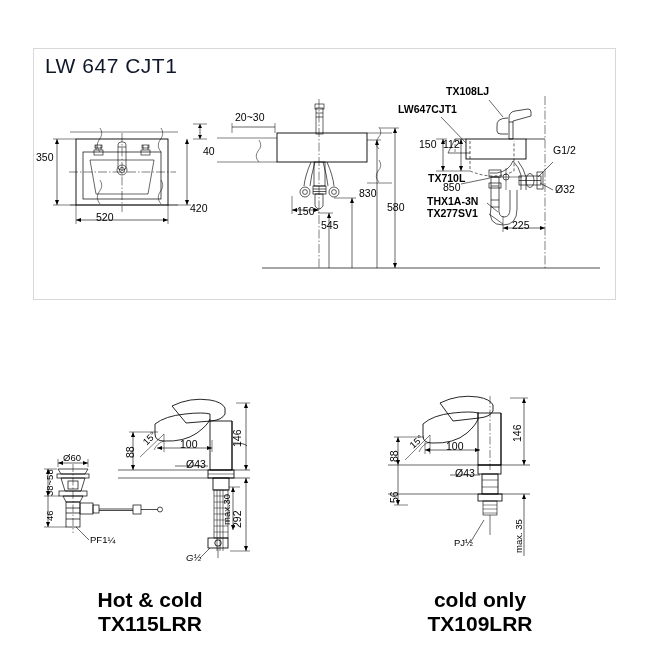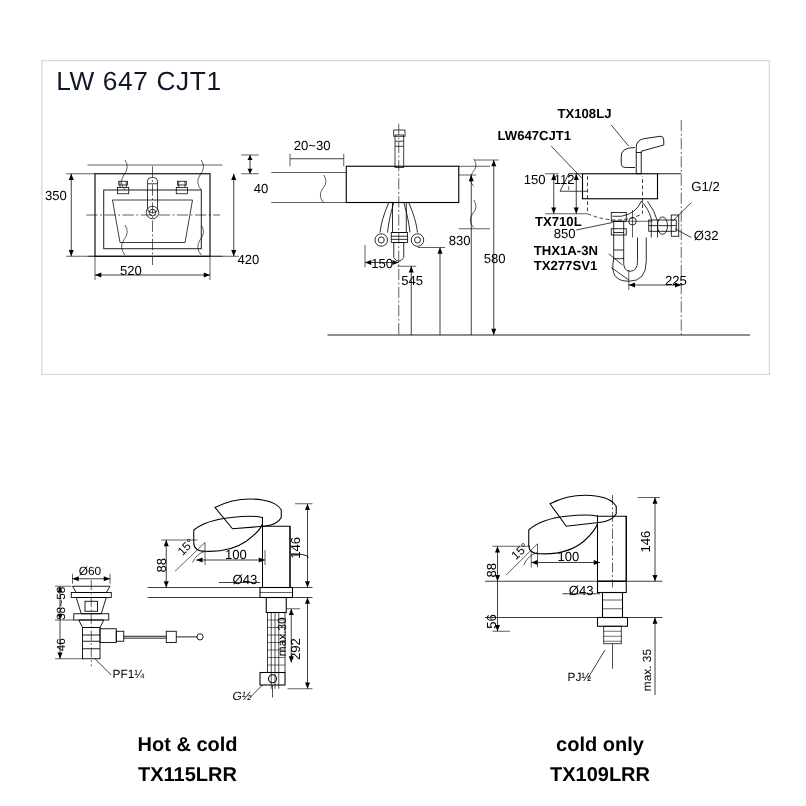--- a/index.html
+++ b/index.html
@@ -33,21 +33,21 @@
     color:#000;
     white-space:nowrap;
     line-height:1;
   }
   .lbl.bold{font-weight:bold;font-size:10.5px;}
   .lbl.small{font-size:9.5px;}
   .lbl.rot{transform-origin:0 0;transform:rotate(-90deg);}
   .caption{
     position:absolute;
     font-weight:bold;
-    font-size:16px;
+    font-size:21px;
     text-align:center;
     white-space:nowrap;
     color:#000;
   }
 </style>
 </head>
 <body>
 
 <div class="sheet">
 
@@ -257,21 +257,21 @@
 
   <div class="lbl bold" style="left:446px;top:86px;">TX108LJ</div>
   <div class="lbl bold" style="left:398px;top:104px;">LW647CJT1</div>
   <div class="lbl bold" style="left:428px;top:173px;">TX710L</div>
   <div class="lbl bold" style="left:427px;top:196px;">THX1A-3N</div>
   <div class="lbl bold" style="left:427px;top:208px;">TX277SV1</div>
   <div class="lbl" style="left:553px;top:145px;">G1/2</div>
   <div class="lbl" style="left:555px;top:184px;">Ø32</div>
   <div class="lbl" style="left:419px;top:139px;">150</div>
   <div class="lbl" style="left:443px;top:139px;">112</div>
-  <div class="lbl" style="left:532px;top:220px;">225</div>
+  <div class="lbl" style="left:512px;top:220px;">225</div>
 
   <svg class="layer" viewBox="0 0 645 645">
     <g stroke="#000" fill="none" stroke-width="0.8" shape-rendering="geometricPrecision">
 
       <g stroke-width="0.7">
 
         <path d="M58 469 L88 469 L85 474 L61 474 Z"></path>
         <rect x="57" y="474" width="32" height="4"></rect>
 
         <path d="M61 478 L85 478 L81 491 L65 491 Z"></path>

